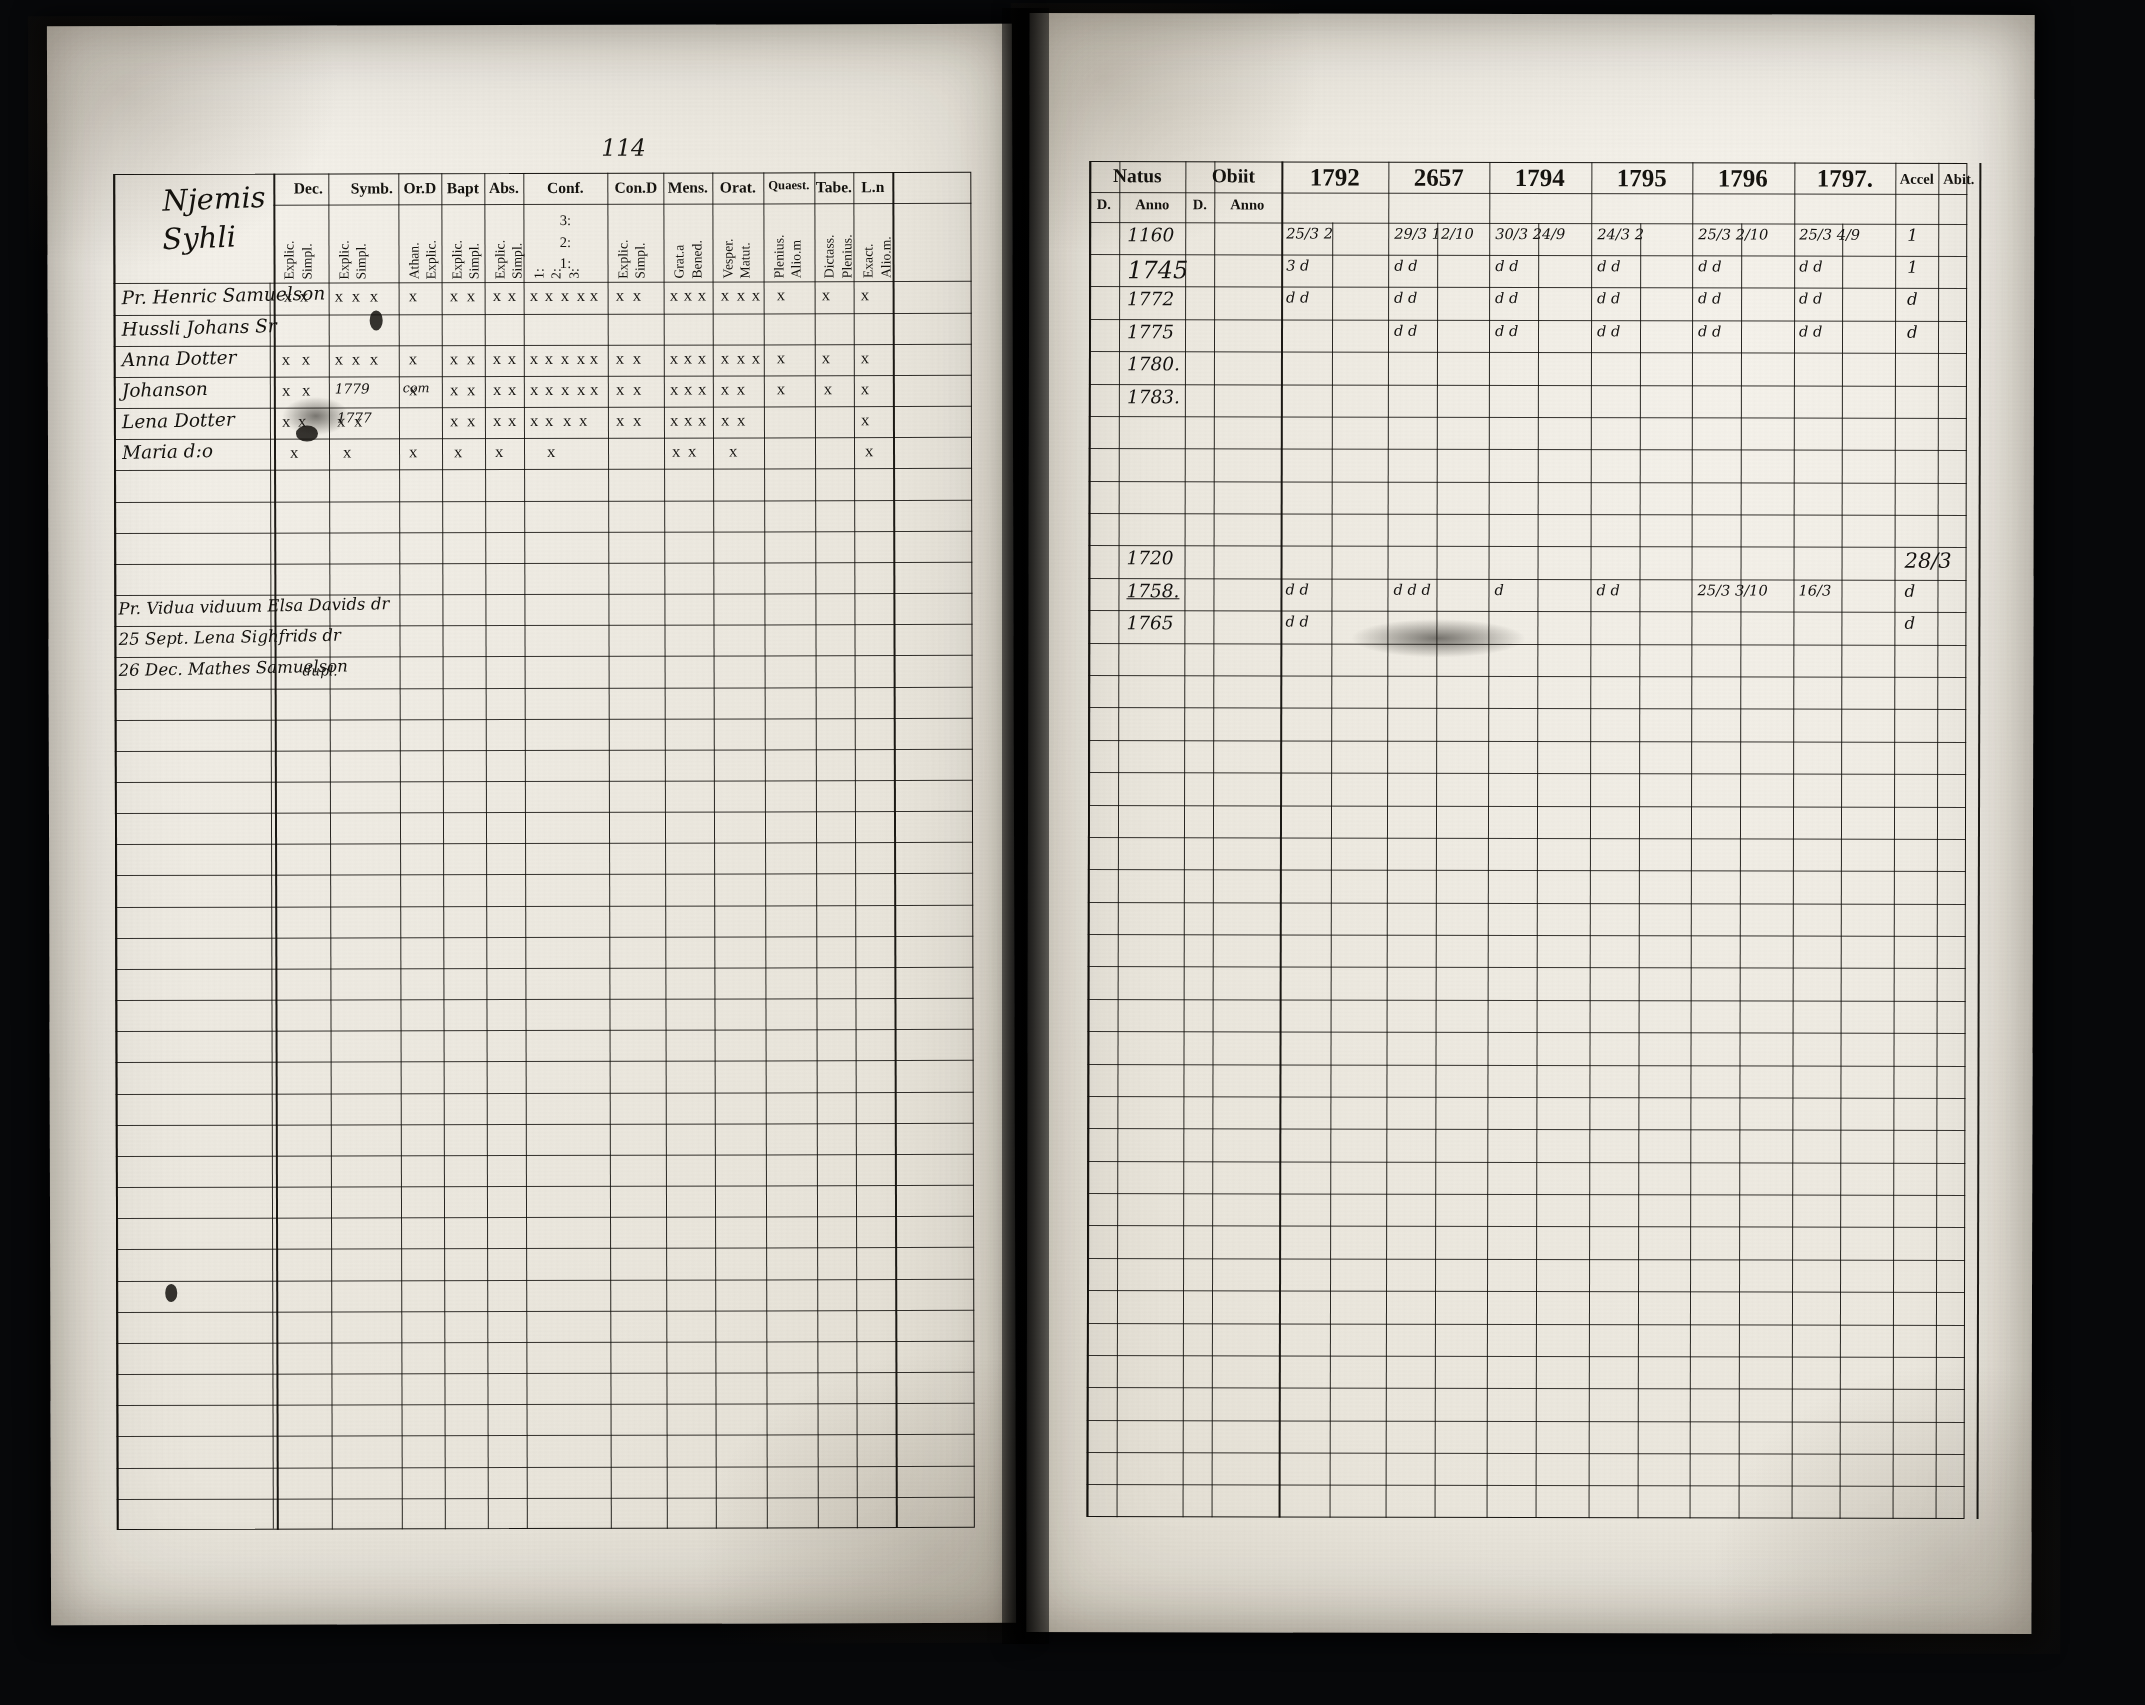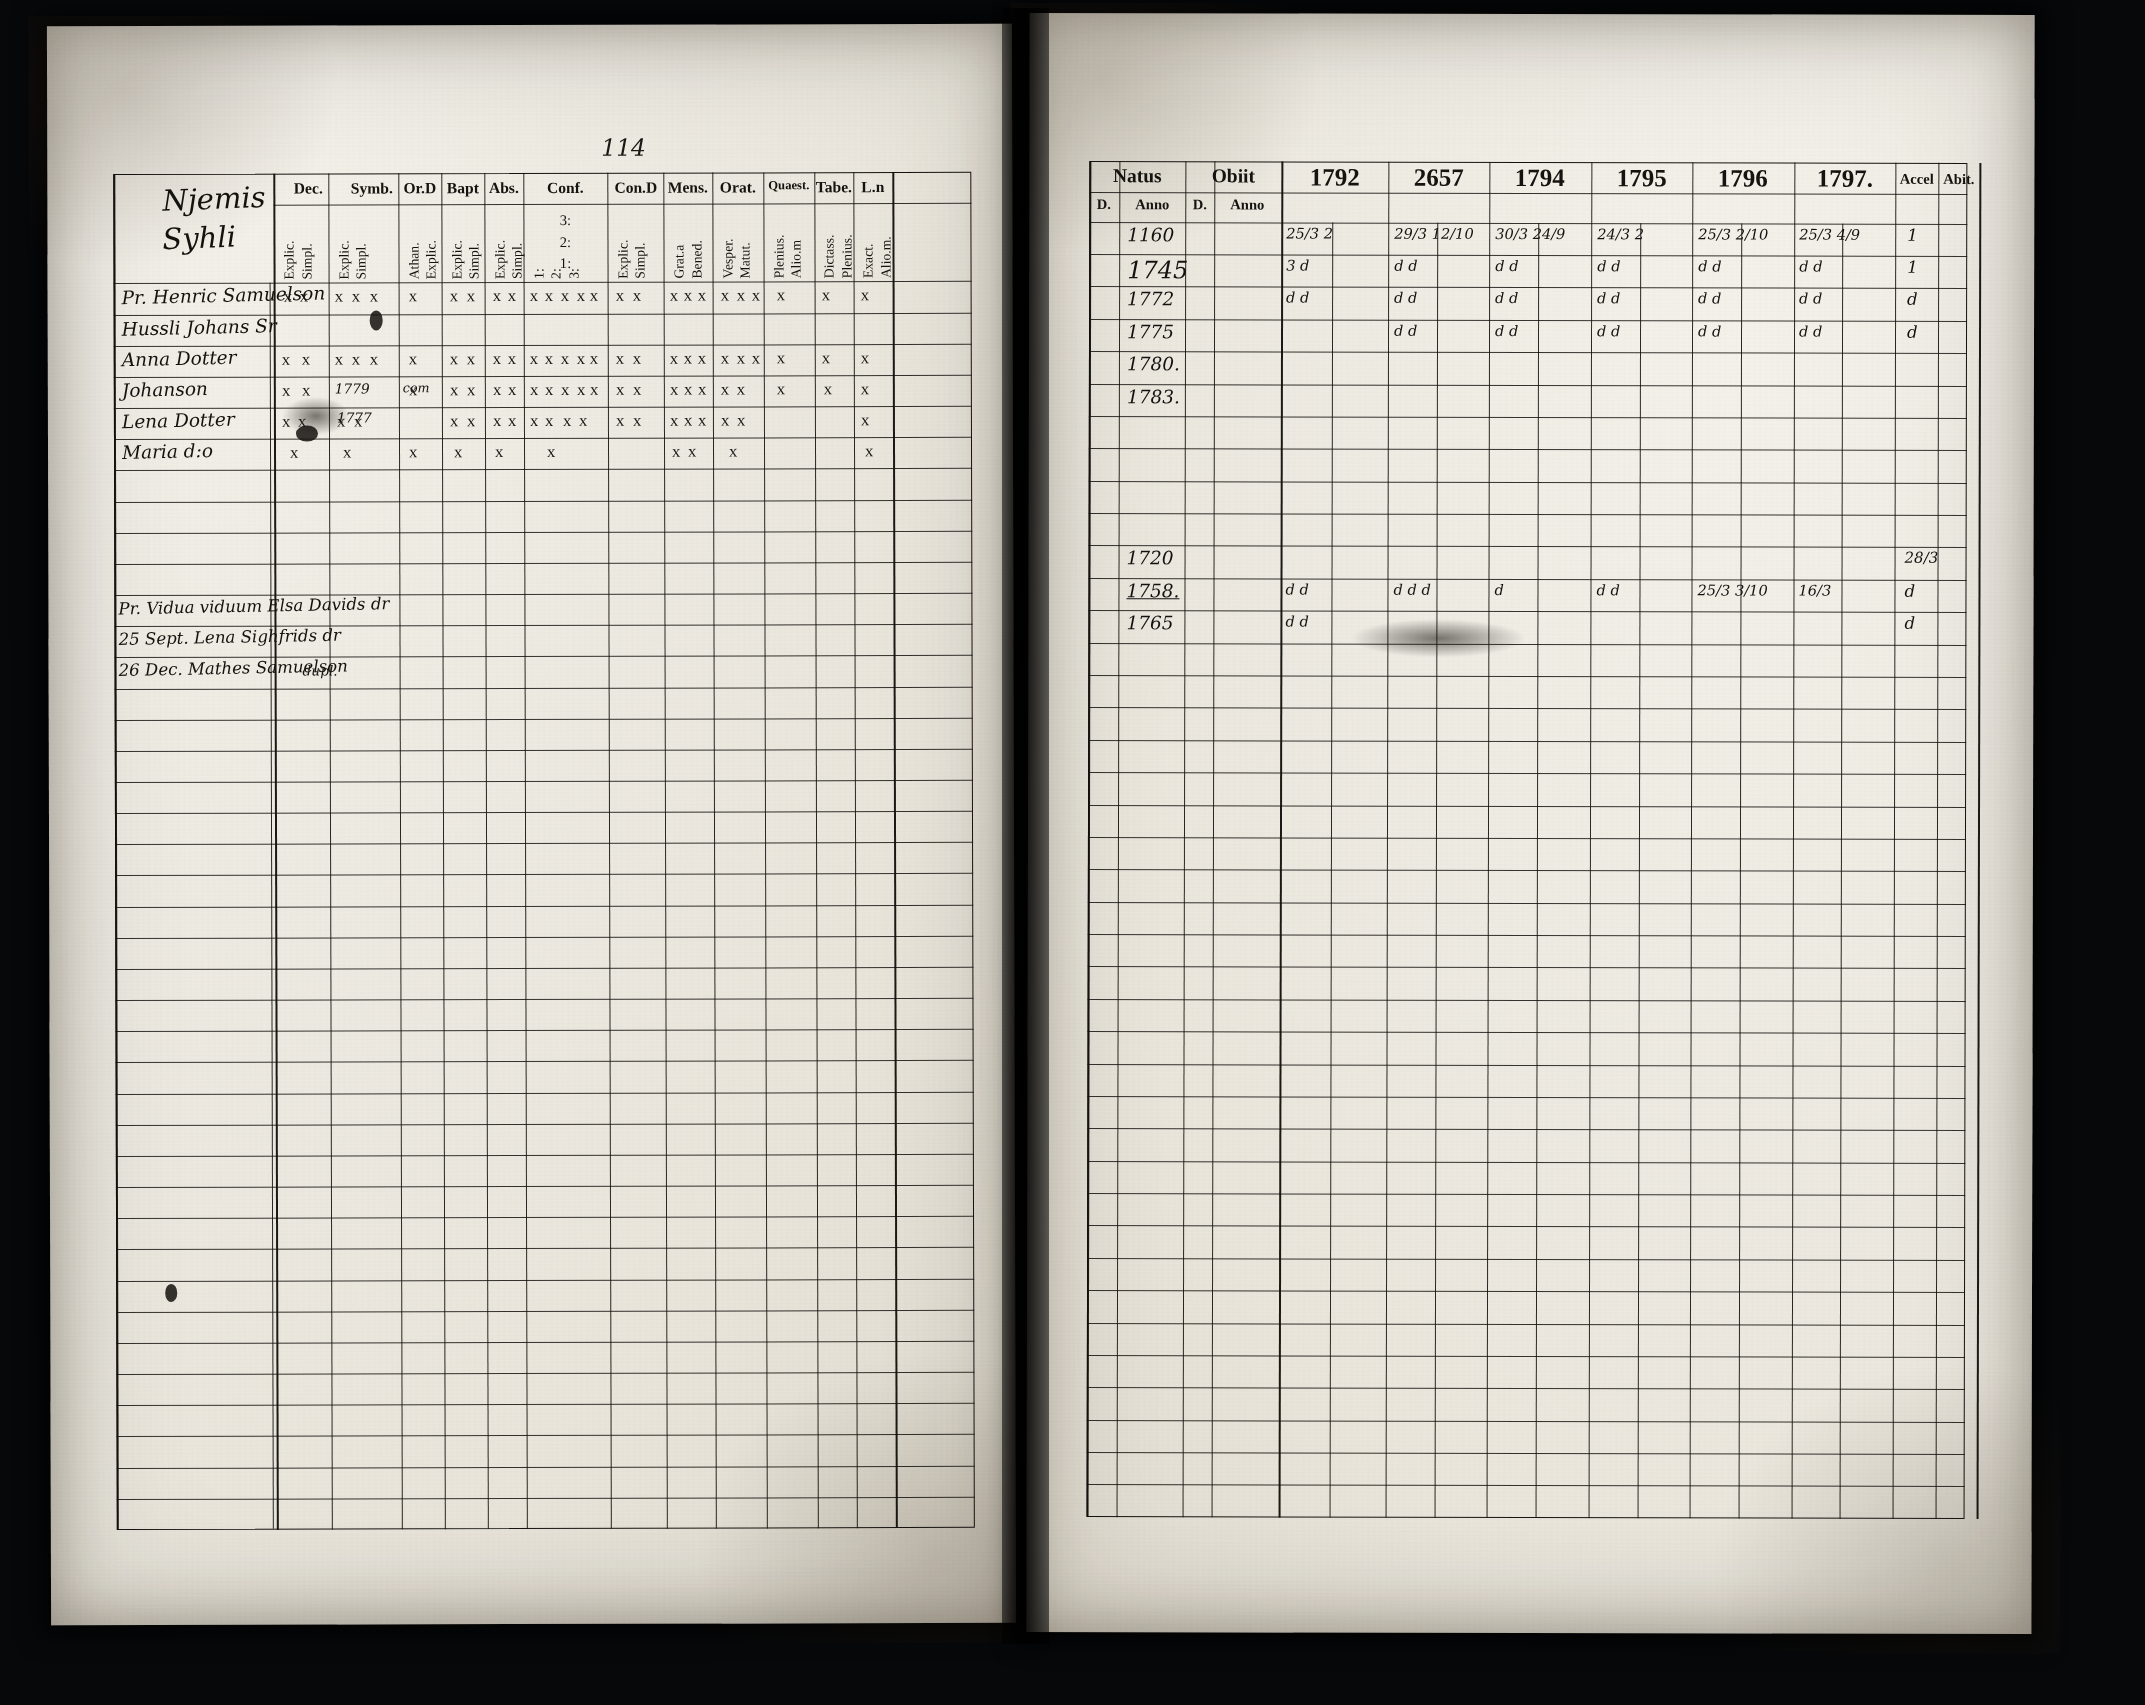--- a/index.html
+++ b/index.html
@@ -432,21 +432,21 @@
           <div class="num" style="left: 98px; top: 308px;;font-size:18.5px;">1775</div>
           <div class="num" style="left: 365px; top: 308px;;font-size:14.6px;">d d</div>
           <div class="num" style="left: 466px; top: 308px;;font-size:14.6px;">d d</div>
           <div class="num" style="left: 568px; top: 308px;;font-size:14.6px;">d d</div>
           <div class="num" style="left: 669px; top: 308px;;font-size:14.6px;">d d</div>
           <div class="num" style="left: 770px; top: 308px;;font-size:14.6px;">d d</div>
           <div class="num" style="left: 878px; top: 308px;;font-size:16.6px;">d</div>
           <div class="num" style="left: 98px; top: 340px;;font-size:18.5px;">1780.</div>
           <div class="num" style="left: 98px; top: 373px;;font-size:18.5px;">1783.</div>
           <div class="num" style="left: 98px; top: 534px;;font-size:18.5px;">1720</div>
-          <div class="num" style="left: 876px; top: 534px;;font-size:15px;">28/3</div>
+          <div class="num" style="left: 876px; top: 534px;;font-size:21px;">28/3</div>
           <div class="num" style="left: 98px; top: 567px;;font-size:18.5px;text-decoration:underline;">1758.</div>
           <div class="num" style="left: 257px; top: 567px;;font-size:14.6px;">d d</div>
           <div class="num" style="left: 365px; top: 567px;;font-size:14.6px;">d d d</div>
           <div class="num" style="left: 466px; top: 567px;;font-size:14.6px;">d</div>
           <div class="num" style="left: 568px; top: 567px;;font-size:14.6px;">d d</div>
           <div class="num" style="left: 669px; top: 567px;;font-size:14.6px;">25/3 3/10</div>
           <div class="num" style="left: 770px; top: 567px;;font-size:14.6px;">16/3</div>
           <div class="num" style="left: 876px; top: 567px;;font-size:16.6px;">d</div>
           <div class="num" style="left: 98px; top: 599px;;font-size:18.5px;">1765</div>
           <div class="num" style="left: 257px; top: 599px;;font-size:14.6px;">d d</div>

